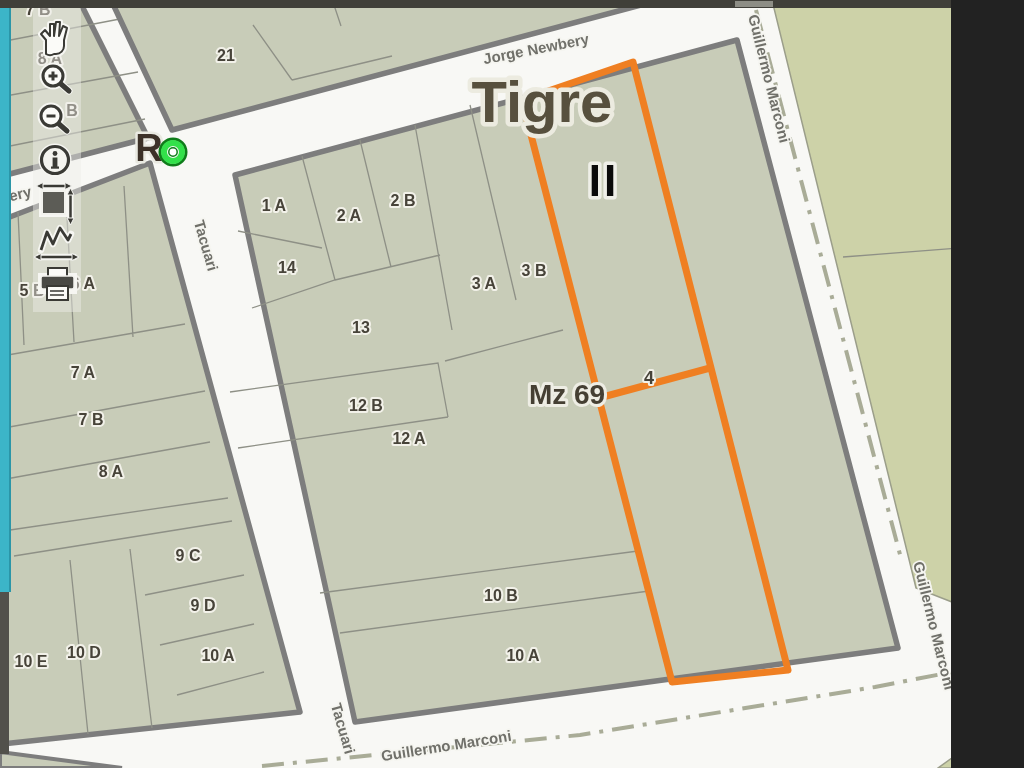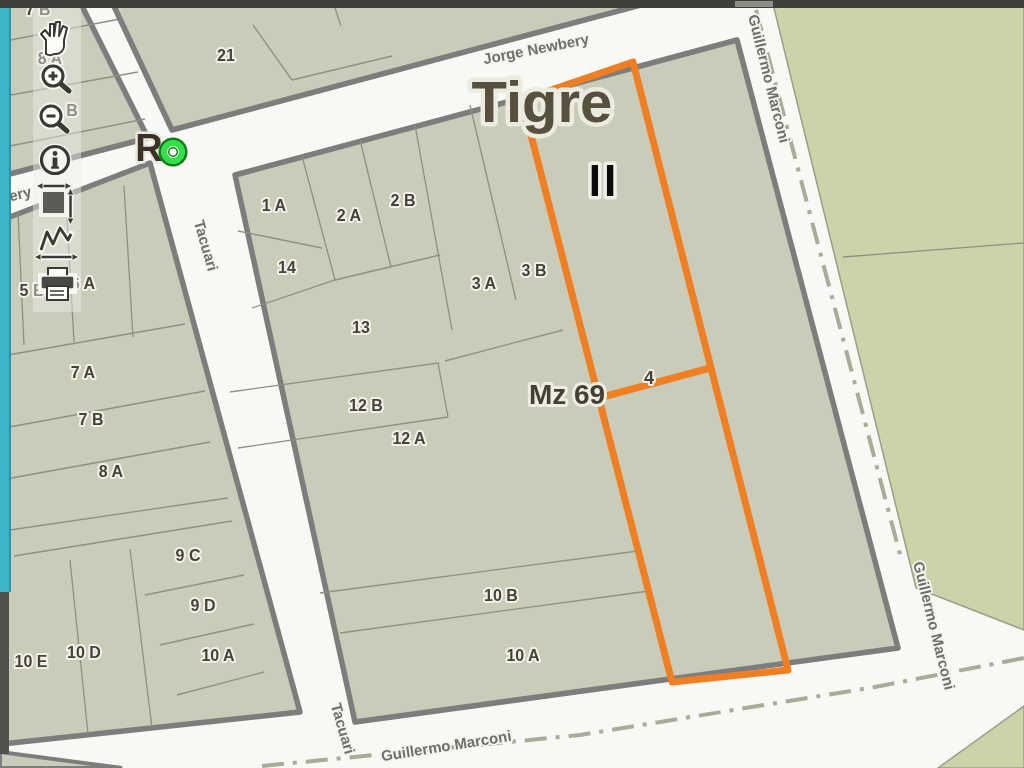--- a/index.html
+++ b/index.html
@@ -1,16 +1,16 @@
 <!DOCTYPE html>
 <html><head>
 <meta charset="utf-8">
 <style>
   html,body{margin:0;padding:0;background:#222;}
-  #stage{position:relative;width:1024px;height:768px;overflow:hidden;background:#f8f8f5;}
+  #stage{position:relative;width:951px;height:768px;overflow:hidden;background:#f8f8f5;}
   svg{display:block;}
   text{font-family:"Liberation Sans",sans-serif;}
   .plabel{font-weight:700;font-size:16px;fill:#474339;stroke:#f2f1e9;stroke-width:4px;
           paint-order:stroke;stroke-linejoin:round;text-anchor:middle;}
   .slabel{font-weight:700;font-size:15px;fill:#70706a;stroke:#f5f5f0;stroke-width:3.5px;
           paint-order:stroke;stroke-linejoin:round;text-anchor:middle;}
   .city{font-weight:700;font-size:58px;fill:#57503e;stroke:#ecebe0;stroke-width:9px;
         paint-order:stroke;stroke-linejoin:round;text-anchor:middle;}
   .zone{font-weight:800;font-size:44px;fill:#0b0b0b;stroke:#efefe8;stroke-width:7px;
         paint-order:stroke;stroke-linejoin:round;text-anchor:middle;letter-spacing:3px;}

